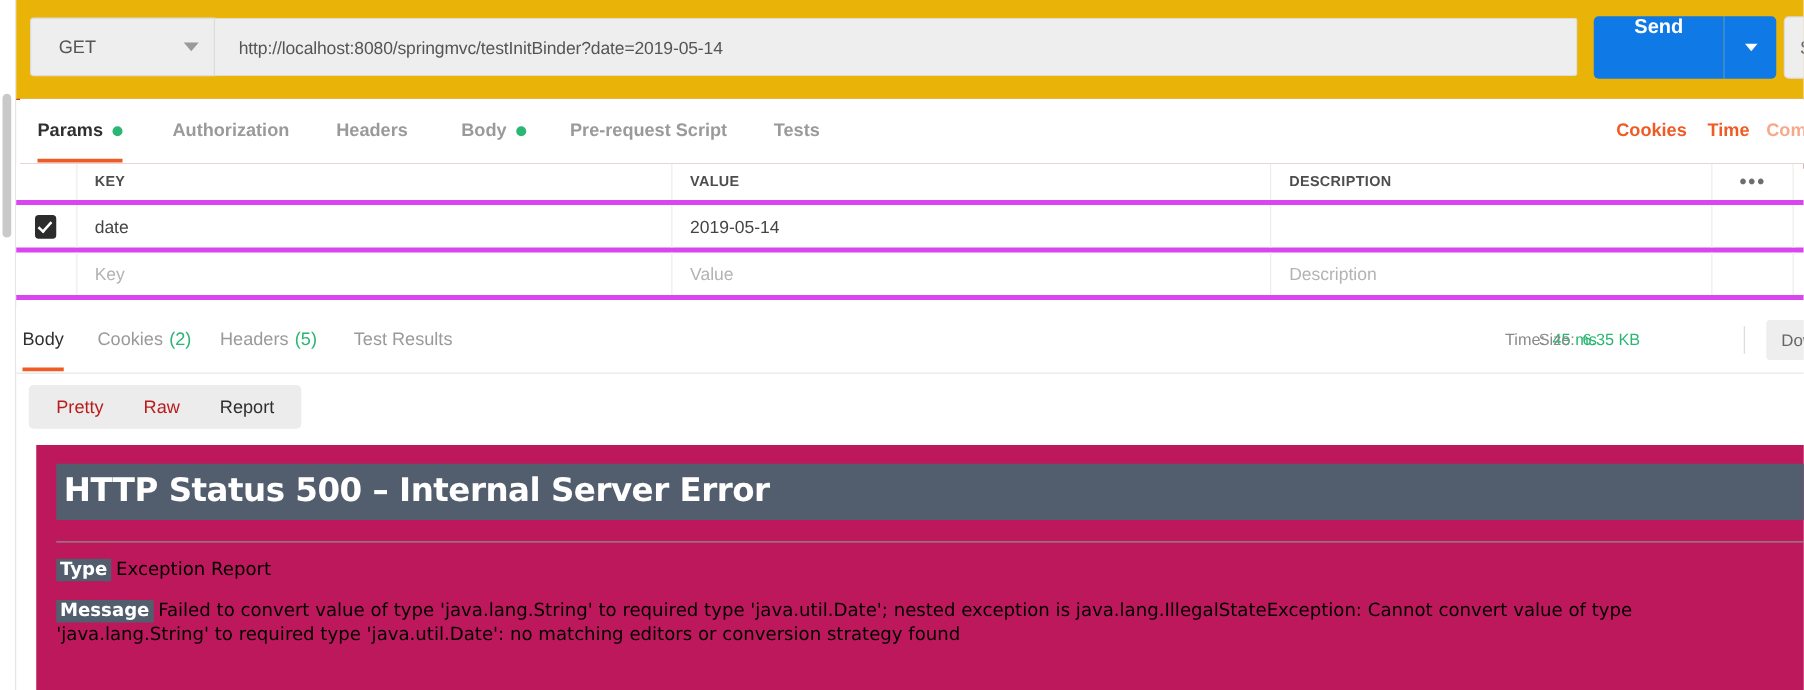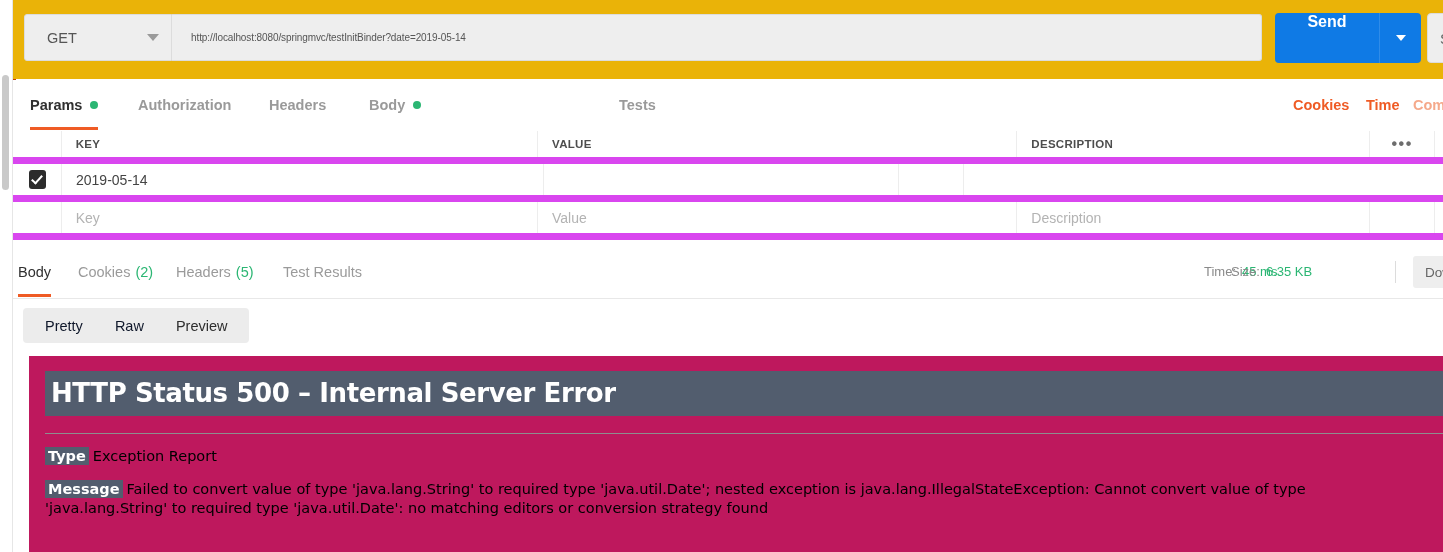--- a/index.html
+++ b/index.html
@@ -68,21 +68,21 @@
     width: 1090px; height: 47px;
     background: #eeeeee;
     border: 1px solid #dcdcdc;
     border-left: none;
     border-radius: 0 3px 3px 0;
     box-sizing: border-box;
     display: flex;
     align-items: center;
     padding-left: 19px;
     color: #555;
-    font-size: 10px;
+    font-size: 14px;
     letter-spacing: -0.1px;
   }
   .send-group {
     position: absolute;
     left: 1262px; top: 13px;
     display: flex;
     height: 50px;
   }
   .send-btn {
     width: 104px;
@@ -174,21 +174,21 @@
   
   .params-table {
     position: absolute;
     left: 13px; top: 131px;
     width: 1430px;
     background: #fff;
   }
   .prow {
     display: flex;
     height: 38px;
-    border-bottom: 7px solid #d946ef;
+    border-bottom: 4px solid #d946ef;
     box-sizing: border-box;
   }
   .prow.head { height: 33px; }
   .pcell {
     border-right: 1px solid #ededed;
     box-sizing: border-box;
     display: flex;
     align-items: center;
     padding-left: 14px;
     overflow: hidden;
@@ -278,21 +278,21 @@
     border-radius: 4px;
     display: flex;
     align-items: center;
     padding: 0 6px;
   }
   .seg {
     padding: 0 16px;
     height: 35px;
     display: flex;
     align-items: center;
-    color: #0f172a;
+    color: #b91c1c;
     font-size: 14.5px;
   }
   .seg.active { color: #2e2e2e; }
 
   
   .preview-pane {
     position: absolute;
     left: 29px; top: 356px;
     width: 1430px; height: 196px;
     background: #be185d;
@@ -368,20 +368,23 @@
   <div class="tab" style="left:122px">
     <span>Authorization</span>
   </div>
   <div class="tab" style="left:253px">
     <span>Headers</span>
   </div>
   <div class="tab" style="left:353px">
     <span>Body</span>
     <span class="dot-green"></span>
   </div>
+  <div class="tab" style="left:440px">
+    <span>Pre-request Script</span>
+  </div>
   <div class="tab" style="left:603px">
     <span>Tests</span>
   </div>
 
   <div class="tab-right link-orange" style="left:1277px">
     <span>Cookies</span>
   </div>
   <div class="tab-right link-orange" style="left:1350px">
     <span>Time</span>
   </div>
@@ -399,20 +402,23 @@
     <div class="pcell c-menu">
       <span class="dots-menu">•••</span>
     </div>
     <div class="pcell c-tail">Bulk Edit</div>
   </div>
 
   <div class="prow">
     <div class="pcell c-check">
       <span class="checkbox"></span>
     </div>
+    <div class="pcell c-key">
+      <span class="cellval">date</span>
+    </div>
     <div class="pcell c-val">
       <span class="cellval">2019-05-14</span>
     </div>
     <div class="pcell c-desc">
       <span class="cellval"></span>
     </div>
     <div class="pcell c-menu"></div>
     <div class="pcell c-tail"></div>
   </div>
 
@@ -463,21 +469,21 @@
 </div>
 
 <div class="seg-group">
   <div class="seg">
     <span>Pretty</span>
   </div>
   <div class="seg">
     <span>Raw</span>
   </div>
   <div class="seg active">
-    <span>Preview</span>
+    <span>Report</span>
   </div>
 </div>
 
 <div class="preview-pane">
   <div class="tomcat">
     <div class="tomcat-banner">HTTP Status 500 – Internal Server Error</div>
     <hr class="tomcat-hr">
     <p class="tomcat-p">
       <span class="tag">Type</span><span>Exception Report</span>
     </p>

